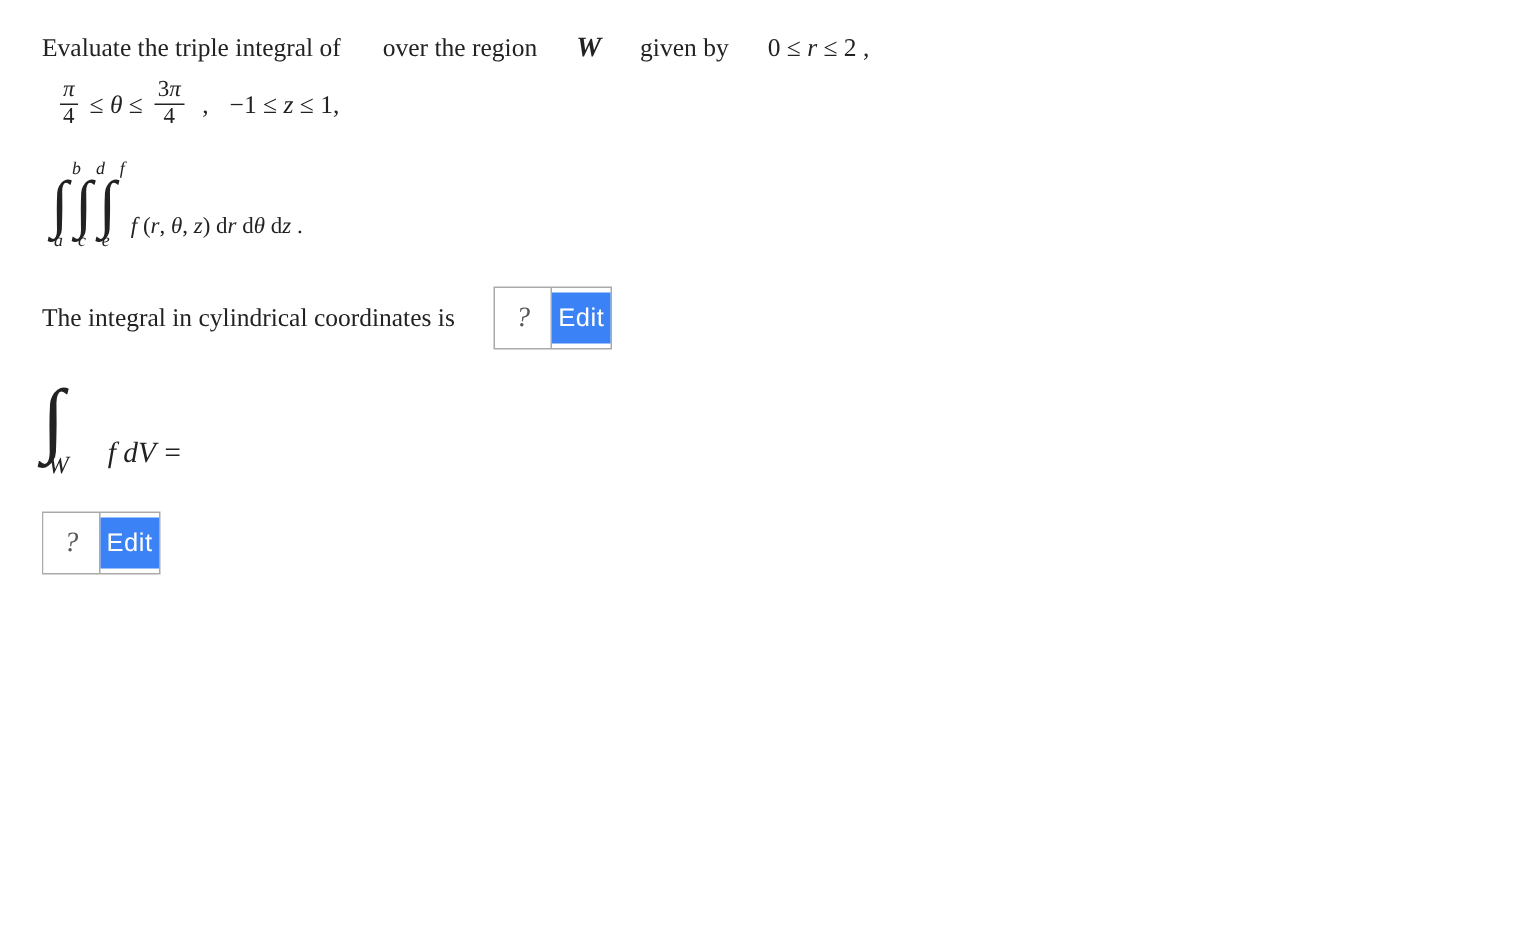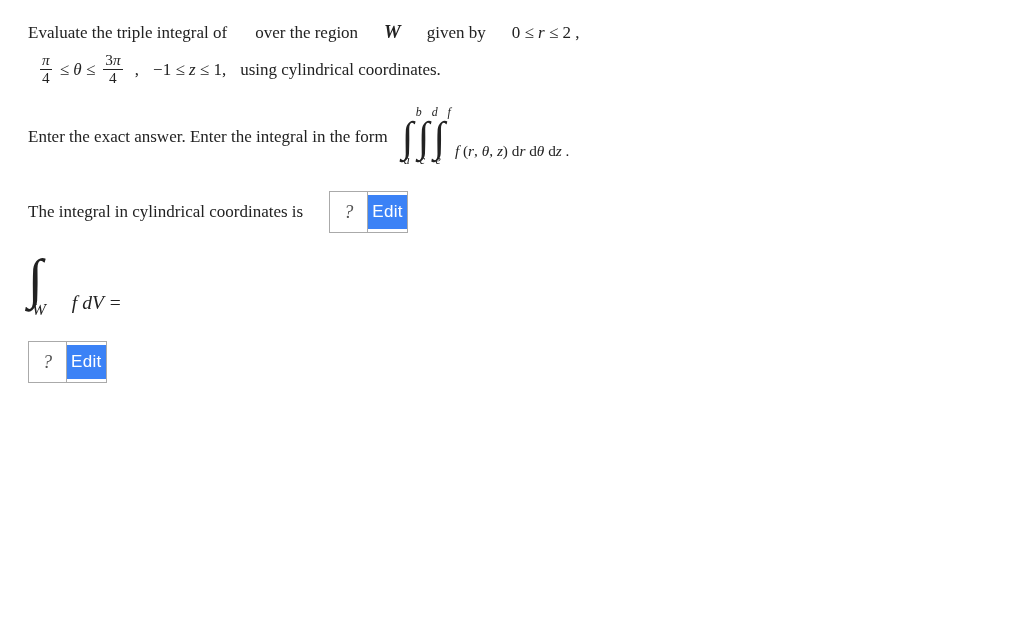--- a/index.html
+++ b/index.html
@@ -158,27 +158,25 @@
     <span>≤ <i>θ</i> ≤</span>
 
     <span>
       <span class="fraction">
         <span class="numerator">3<i>π</i></span>
         <span class="denominator">4</span>
       </span>
     </span>
     <span>&nbsp;,</span>
     <span style="margin-left:8px;">−1 ≤ <i>z</i> ≤ 1,</span>
-    <span style="margin-left:8px; font-style:normal;">using cylindrical coordinates.</span>
   </div>
 </div>
 
 <div class="section-2" style="margin-top: 20px;">
   <div class="integral-form-line">
-    <span>Enter the exact answer. Enter the integral in the form</span>
 
     <span style="display:inline-flex; align-items:flex-end; gap:0; margin-left:6px;">
 
       <span style="display:inline-flex; flex-direction:column; align-items:flex-start; position:relative;">
         <span style="font-size:0.7em; font-style:italic; margin-left:14px; line-height:1;"><i>b</i></span>
         <span style="font-size:2.5em; line-height:0.85; font-style:italic;">∫</span>
         <span style="font-size:0.7em; font-style:italic; margin-left:2px; line-height:1;"><i>a</i></span>
       </span>
 
       <span style="display:inline-flex; flex-direction:column; align-items:flex-start; position:relative; margin-left:-4px;">

